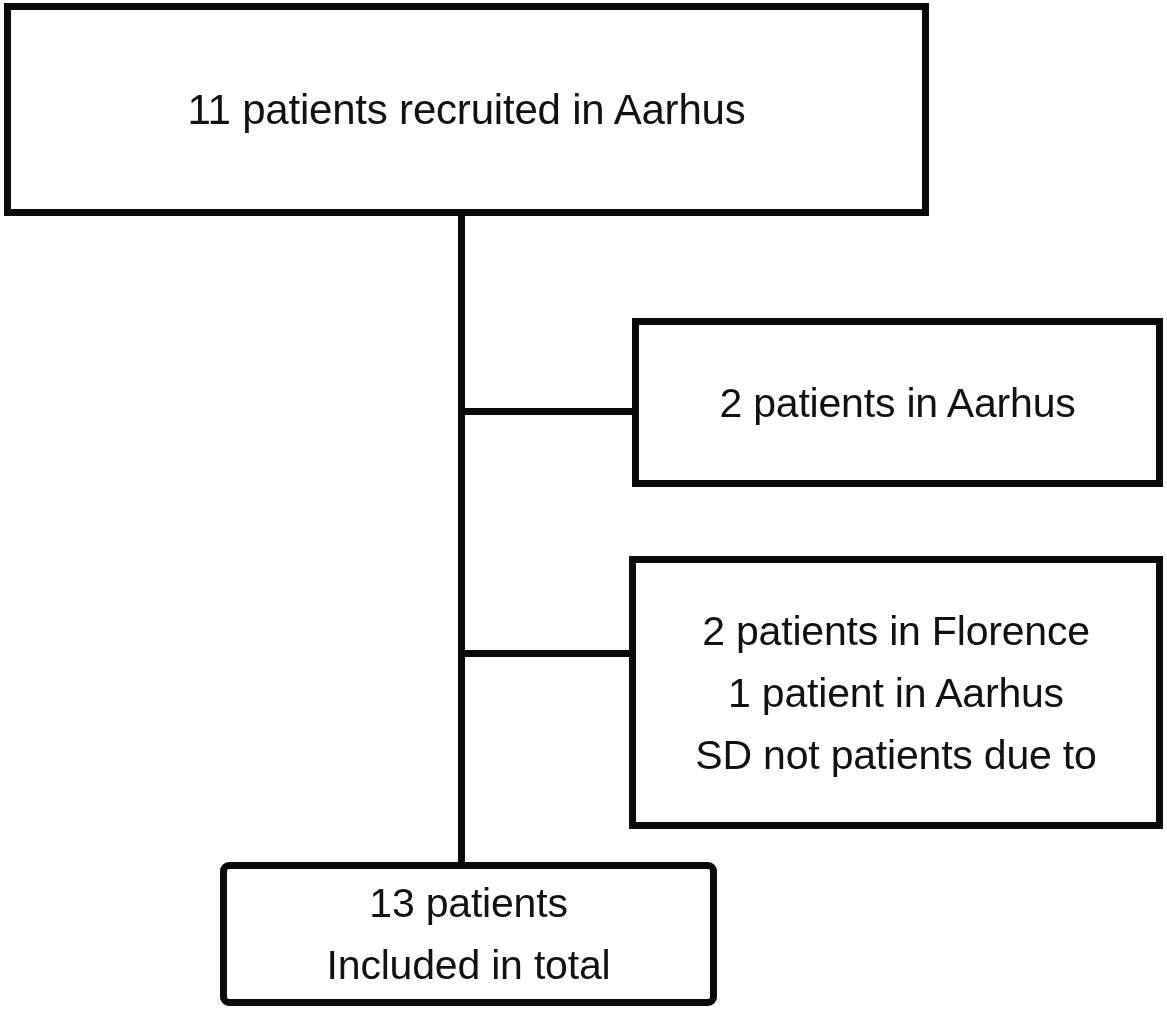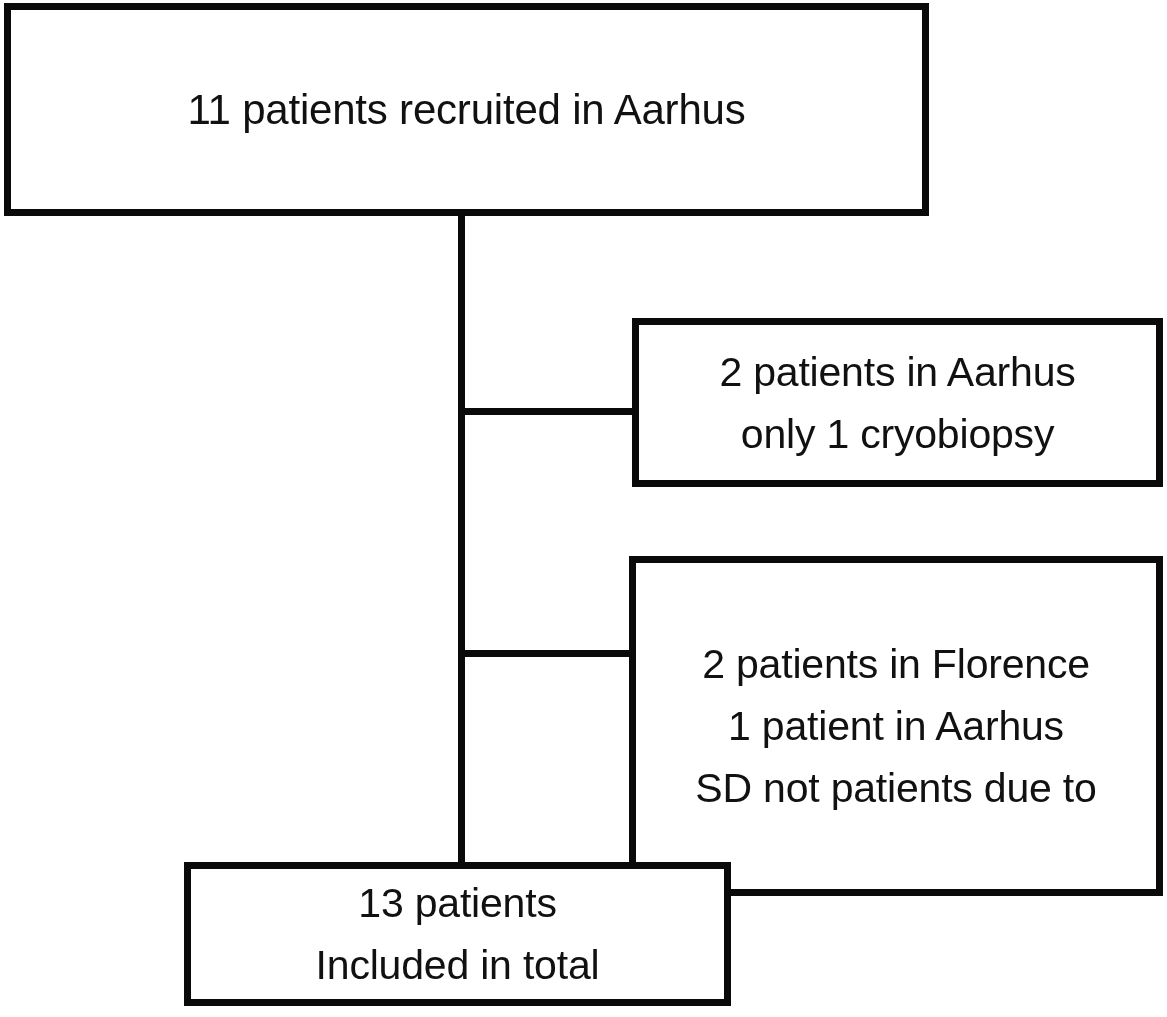--- a/index.html
+++ b/index.html
@@ -52,27 +52,28 @@
   #node-cryobiopsy {
     left: 632px;
     top: 318px;
     width: 531px;
     height: 169px;
   }
   #node-technical {
     left: 629px;
     top: 556px;
     width: 534px;
-    height: 340px;
+    height: 273px;
   }
   #node-included {
-    left: 184px;
+    left: 220px;
     top: 862px;
-    width: 547px;
+    width: 497px;
     height: 144px;
+    border-radius: 9px;
   }
   #node-included .line,
   #node-cryobiopsy .line {
     font-size: 41px;
     line-height: 62px;
   }
   #node-technical .line {
     font-size: 41px;
     line-height: 62px;
   }
@@ -110,21 +111,20 @@
   <div class="connector" id="trunk-vertical"></div>
   <div class="connector" id="branch-cryobiopsy"></div>
   <div class="connector" id="branch-technical"></div>
 
   <div class="node" id="node-recruited">
     <span class="line">11 patients recruited in Aarhus</span>
   </div>
 
   <div class="node" id="node-cryobiopsy">
     <span class="line">2 patients in Aarhus</span>
-    <span class="line">only 1 cryobiopsy</span>
   </div>
 
   <div class="node" id="node-technical">
     <span class="line">2 patients in Florence</span>
     <span class="line">1 patient in Aarhus</span>
     <span class="line">SD not patients due to</span>
   </div>
 
   <div class="node" id="node-included">
     <span class="line">13 patients</span>

